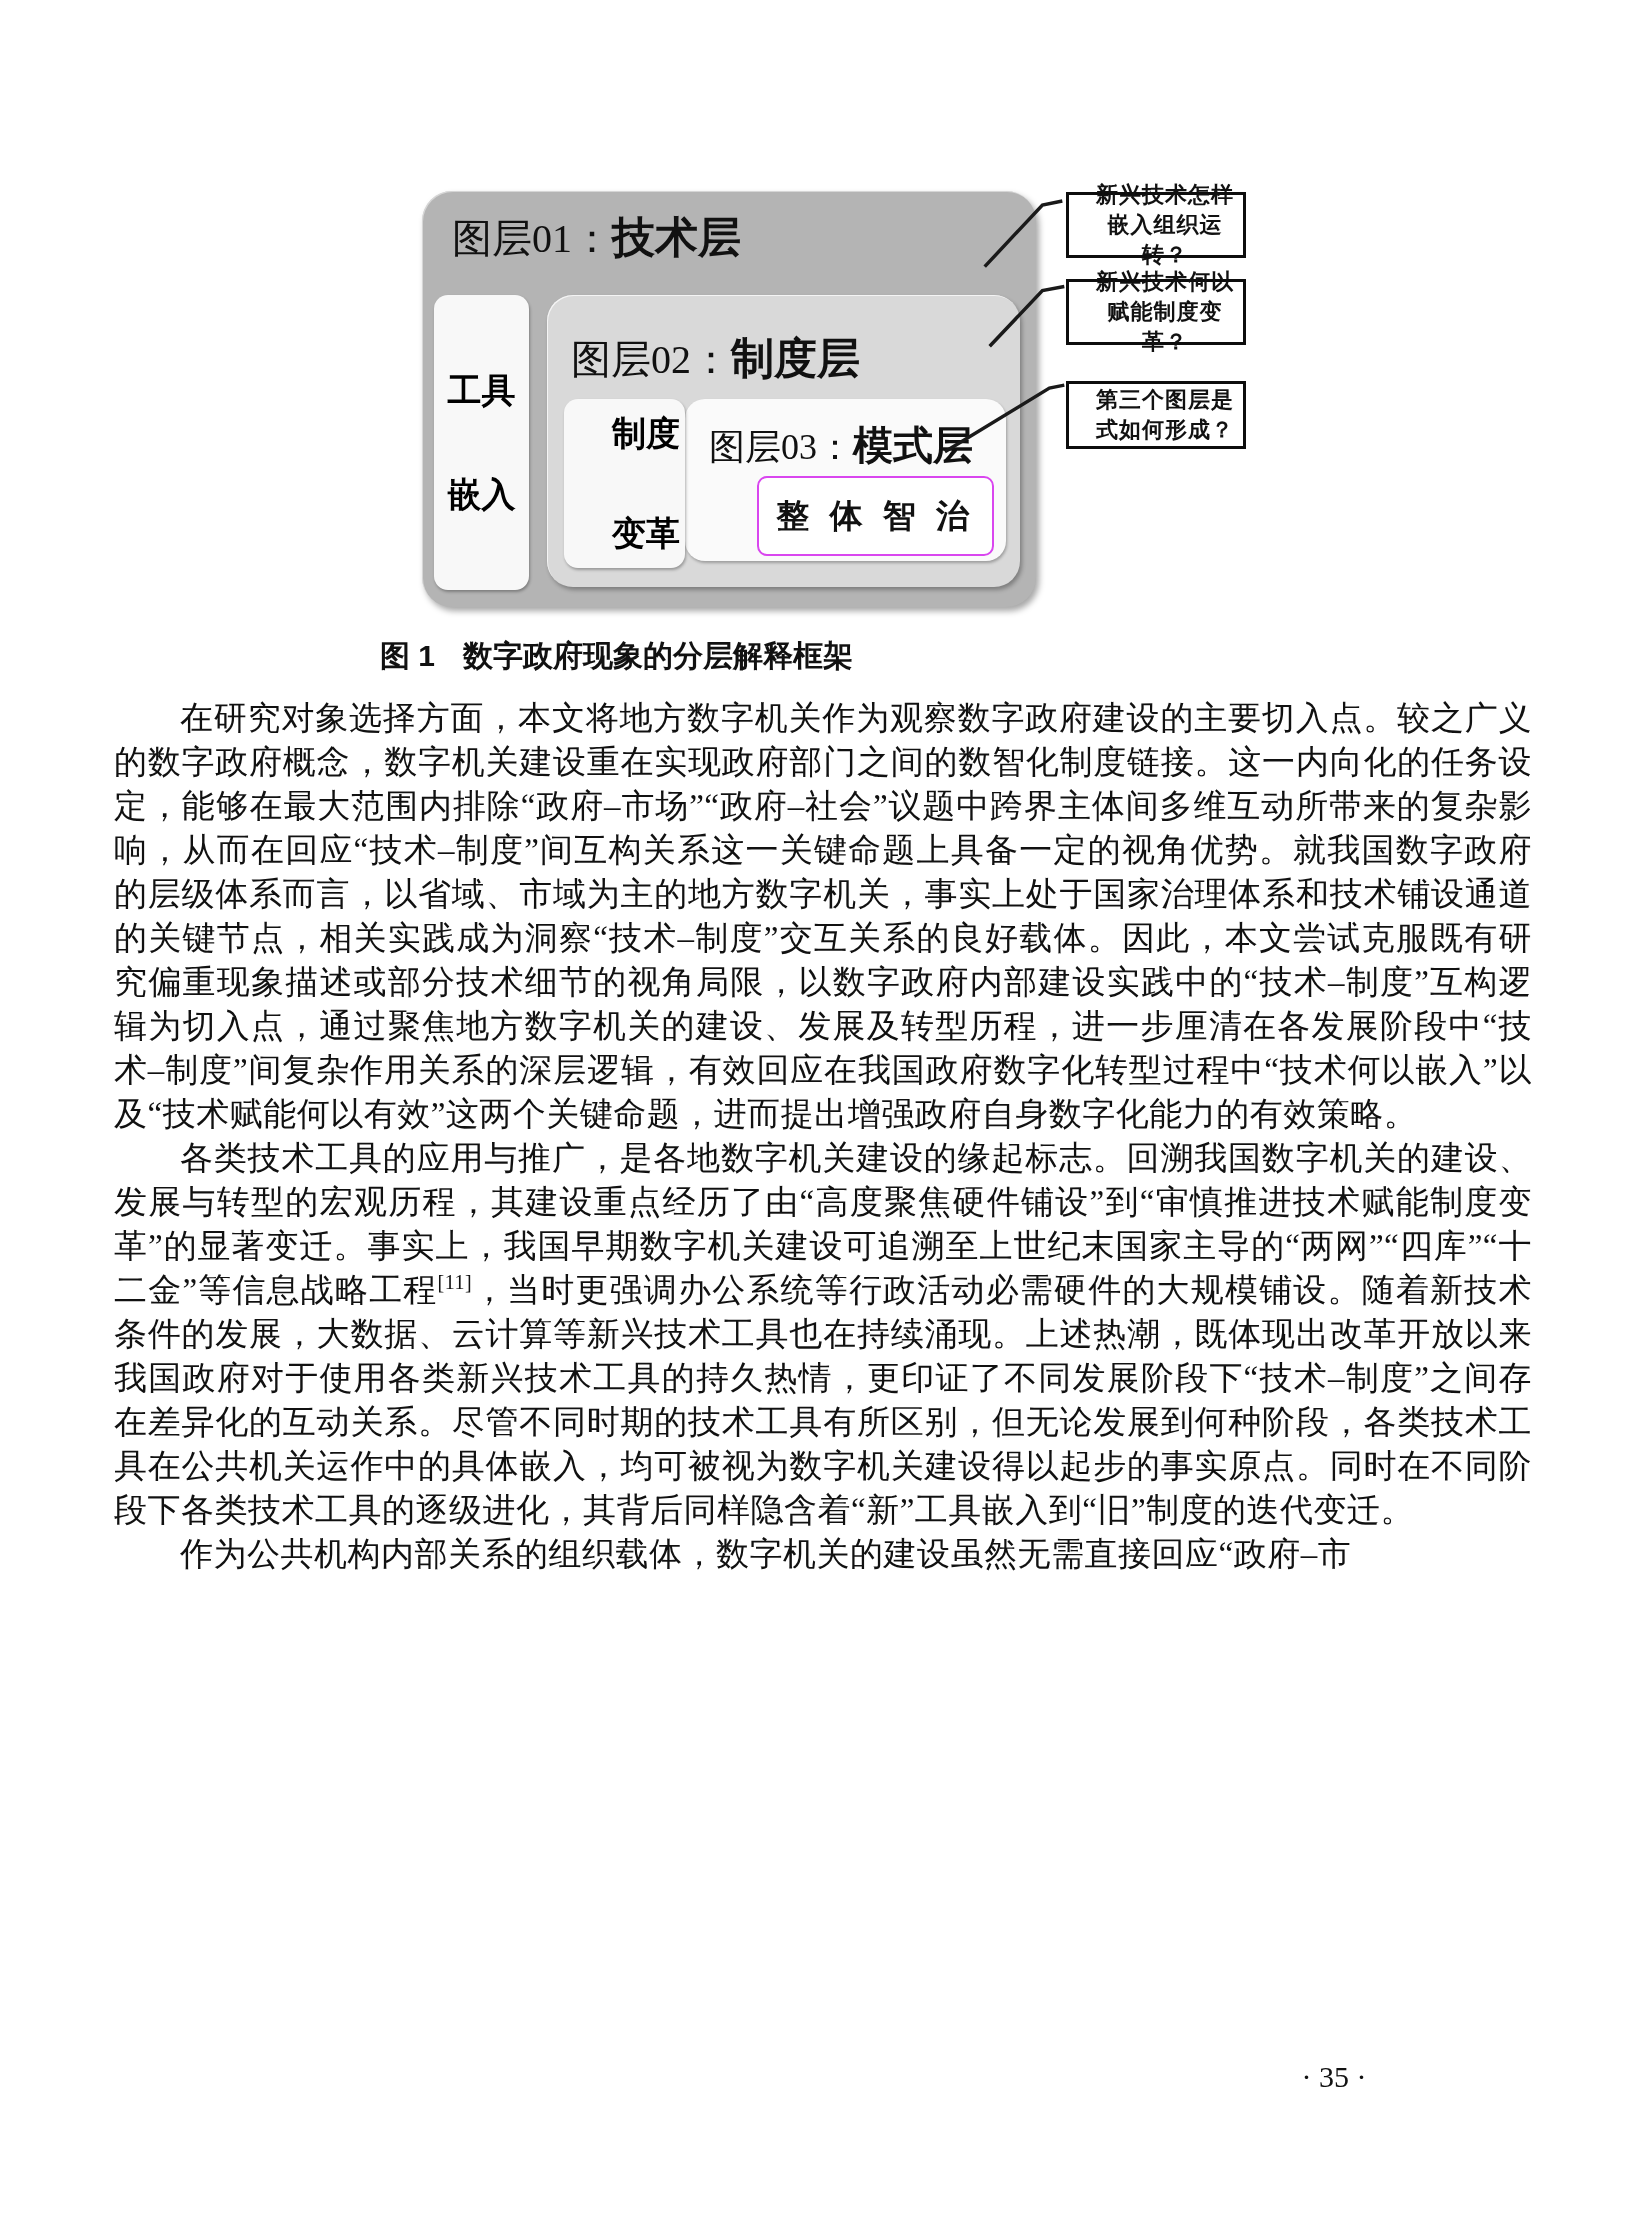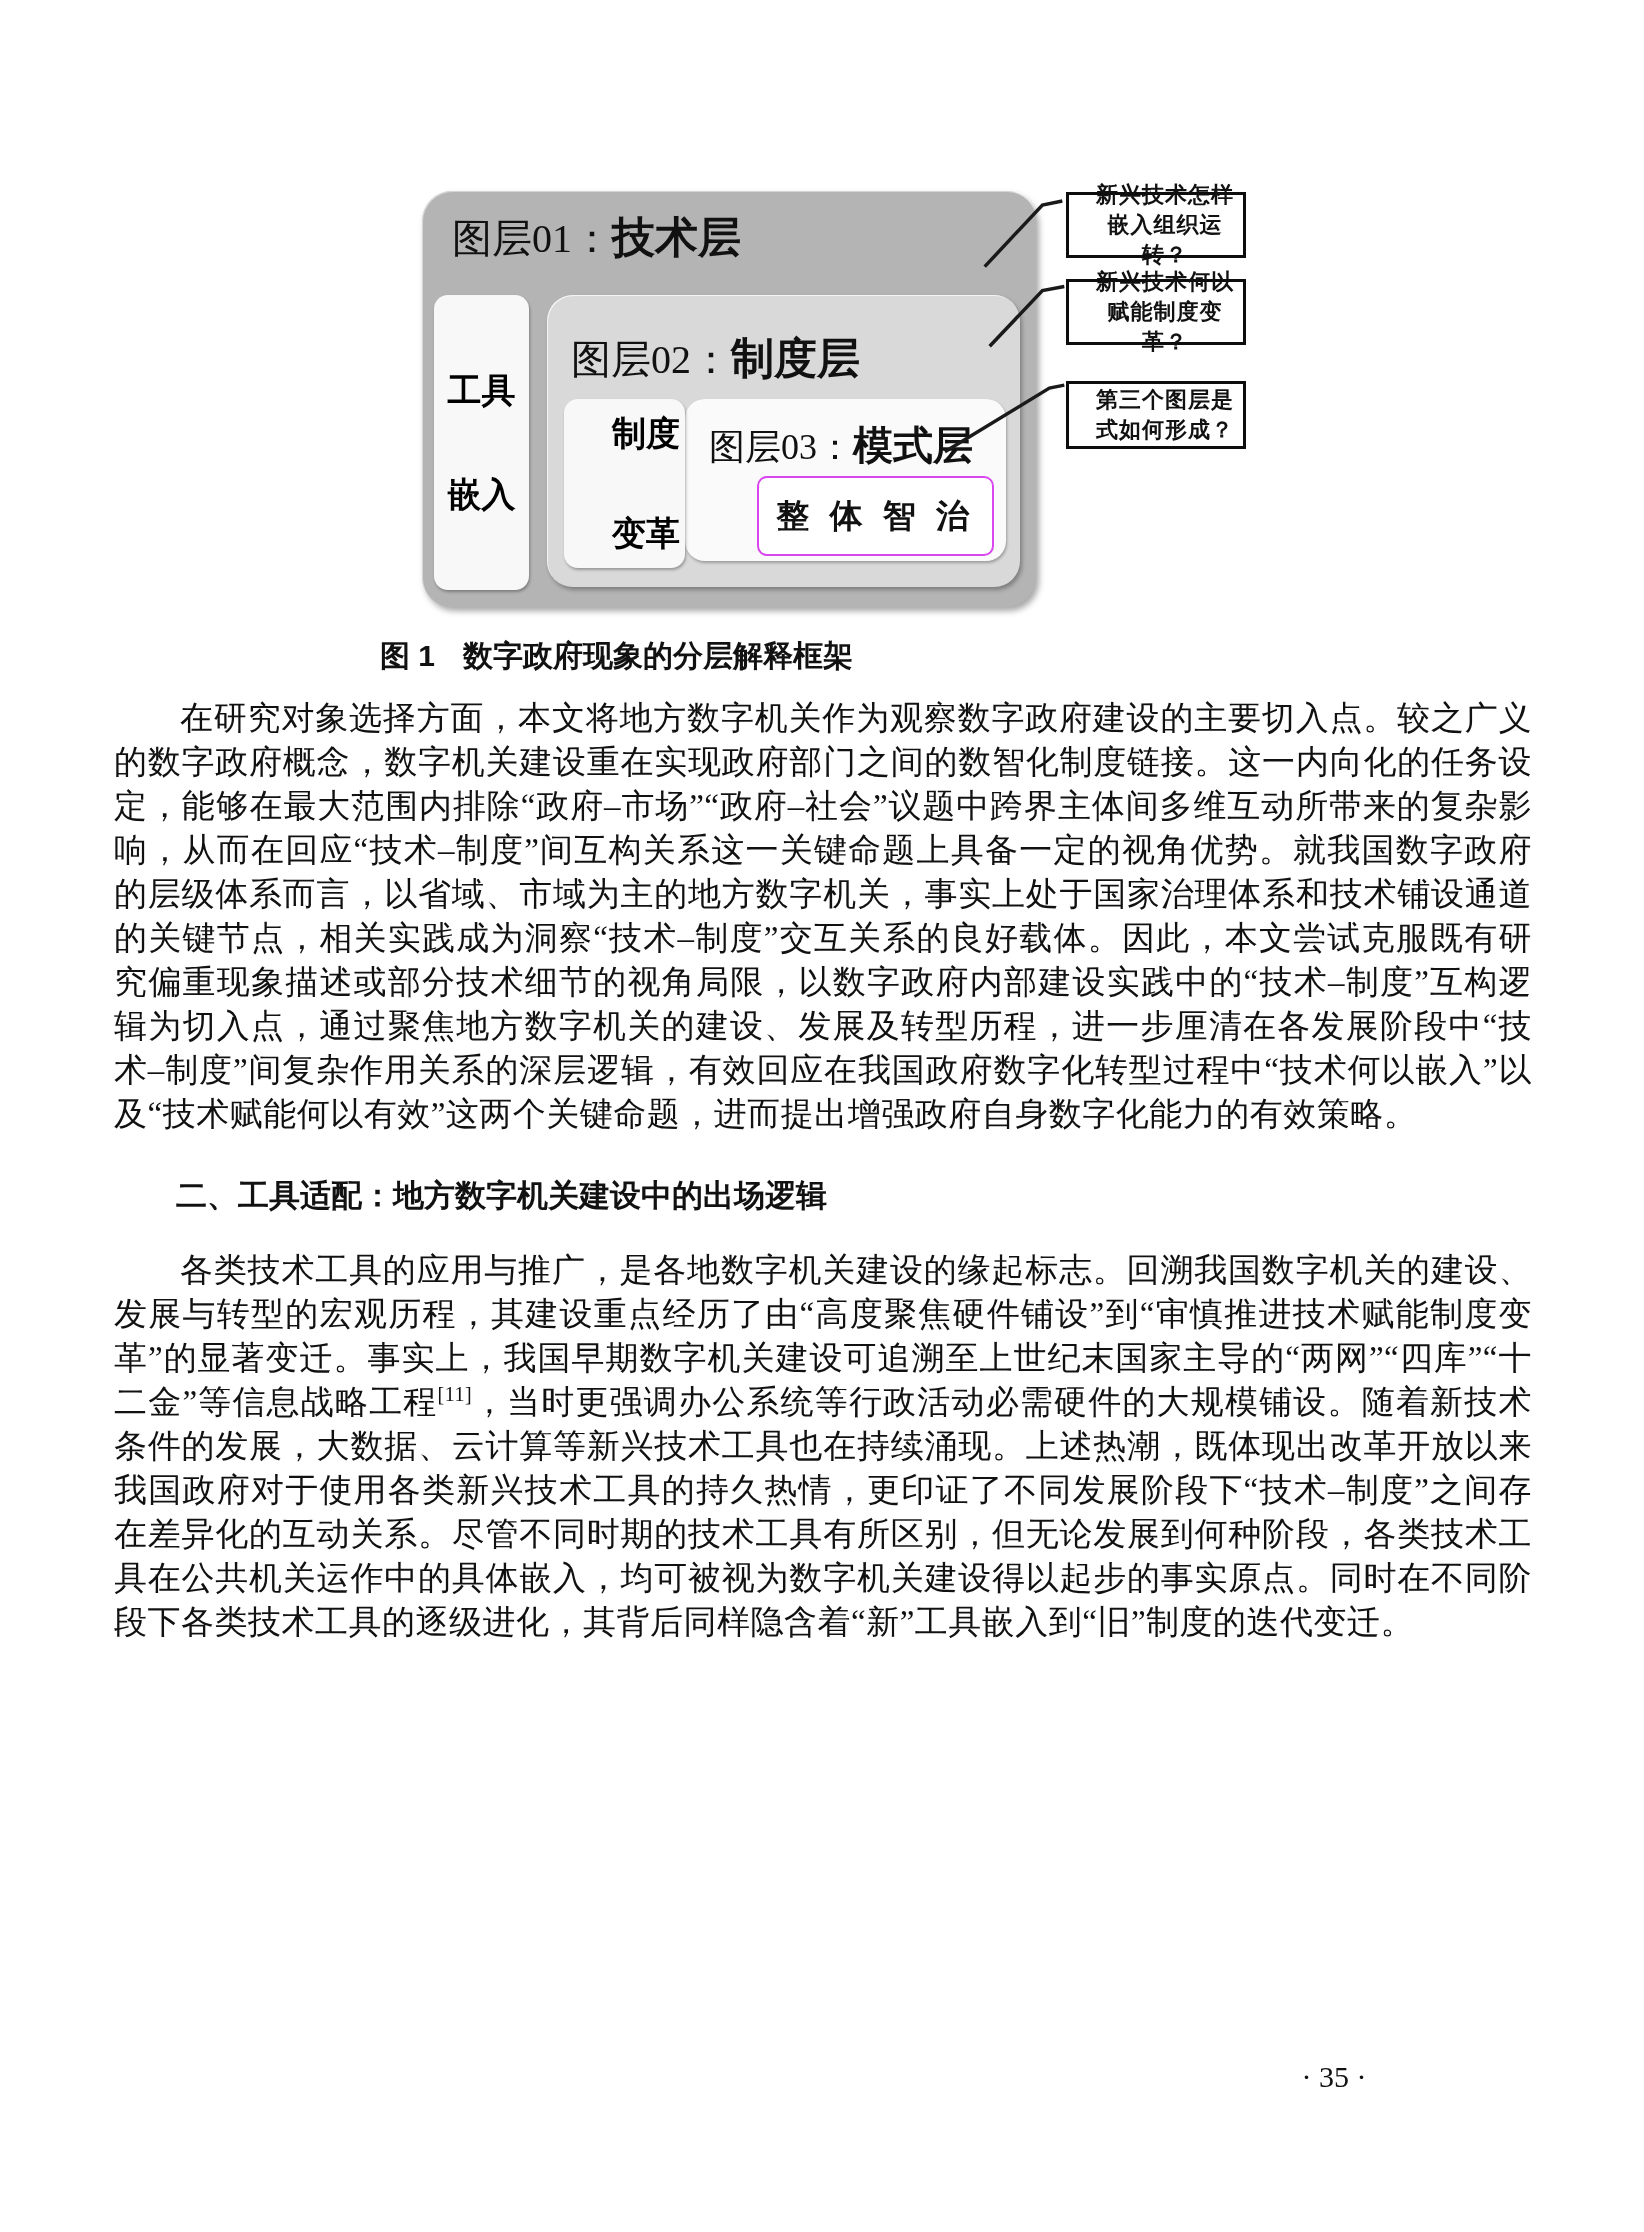--- a/index.html
+++ b/index.html
@@ -145,21 +145,21 @@
   </div>
 
   <div class="fig-caption">
     <span class="cap-label">图 1</span><span>数字政府现象的分层解释框架</span>
   </div>
 
   <div class="spacer20"></div>
 
   <p class="para indent">在研究对象选择方面，本文将地方数字机关作为观察数字政府建设的主要切入点。较之广义的数字政府概念，数字机关建设重在实现政府部门之间的数智化制度链接。这一内向化的任务设定，能够在最大范围内排除“政府–市场”“政府–社会”议题中跨界主体间多维互动所带来的复杂影响，从而在回应“技术–制度”间互构关系这一关键命题上具备一定的视角优势。就我国数字政府的层级体系而言，以省域、市域为主的地方数字机关，事实上处于国家治理体系和技术铺设通道的关键节点，相关实践成为洞察“技术–制度”交互关系的良好载体。因此，本文尝试克服既有研究偏重现象描述或部分技术细节的视角局限，以数字政府内部建设实践中的“技术–制度”互构逻辑为切入点，通过聚焦地方数字机关的建设、发展及转型历程，进一步厘清在各发展阶段中“技术–制度”间复杂作用关系的深层逻辑，有效回应在我国政府数字化转型过程中“技术何以嵌入”以及“技术赋能何以有效”这两个关键命题，进而提出增强政府自身数字化能力的有效策略。</p>
 
-  <h2 class="section-heading">二、工具适配：地方数字机关建设中的出场逻辑</h2>
 
   <p class="para indent"><span>各类技术工具的应用与推广，是各地数字机关建设的缘起标志。回溯我国数字机关的建设、发展与转型的宏观历程，其建设重点经历了由“高度聚焦硬件铺设”到“审慎推进技术赋能制度变革”的显著变迁。事实上，我国早期数字机关建设可追溯至上世纪末国家主导的“两网”“四库”“十二金”等信息战略工程</span><sup class="ref">[11]</sup><span>，当时更强调办公系统等行政活动必需硬件的大规模铺设。随着新技术条件的发展，大数据、云计算等新兴技术工具也在持续涌现。上述热潮，既体现出改革开放以来我国政府对于使用各类新兴技术工具的持久热情，更印证了不同发展阶段下“技术–制度”之间存在差异化的互动关系。尽管不同时期的技术工具有所区别，但无论发展到何种阶段，各类技术工具在公共机关运作中的具体嵌入，均可被视为数字机关建设得以起步的事实原点。同时在不同阶段下各类技术工具的逐级进化，其背后同样隐含着“新”工具嵌入到“旧”制度的迭代变迁。</span></p>
 
+  <p class="para indent">作为公共机构内部关系的组织载体，数字机关的建设虽然无需直接回应“政府–市</p>
 
 </div>
 
 <div class="page-number">· 35 ·</div>
 
 
 </body></html>

